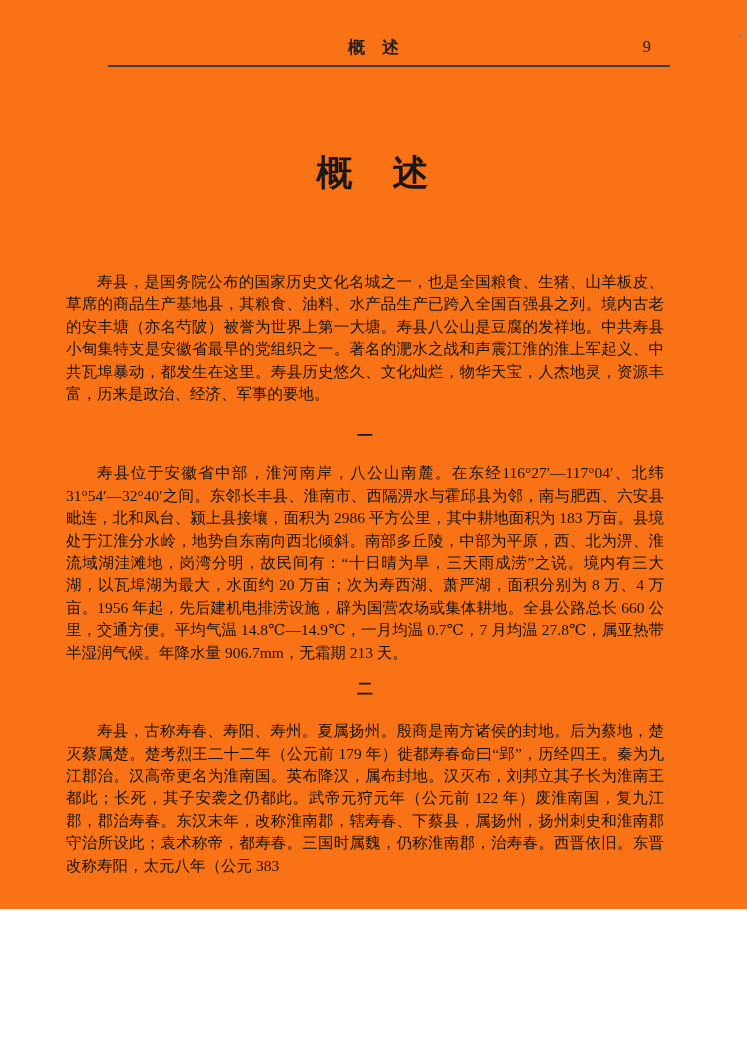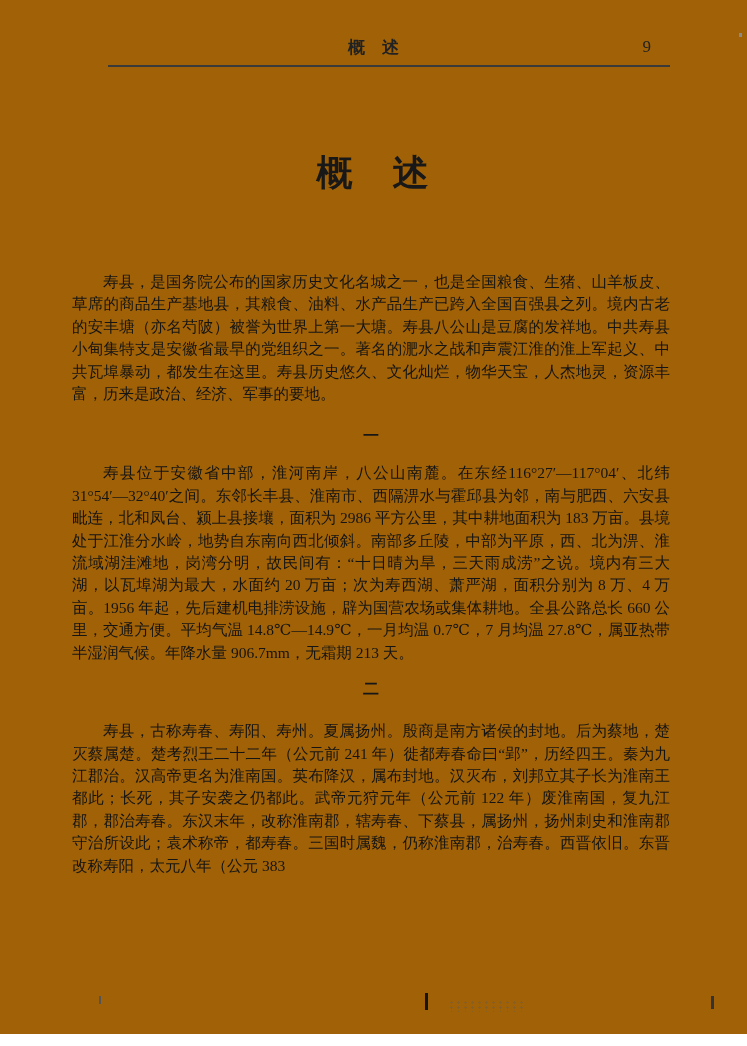--- a/index.html
+++ b/index.html
@@ -1,20 +1,20 @@
 <!DOCTYPE html>
 <html><head>
 <meta charset="utf-8">
 <style>
   html, body { margin: 0; padding: 0; background: #ffffff; }
   .page {
     position: relative;
     width: 747px;
-    height: 1034px;
-    background: #a16207;
+    height: 909px;
+    background: #f97316;
     color: #1c1c1c;
     font-family: "Liberation Serif", "DejaVu Serif", serif;
     overflow: hidden;
   }
   
   .running-header { position: absolute; top: 36px; left: 0; width: 100%; height: 34px; }
   .rh-title {
     display: block; text-align: center;
     font-size: 17px; font-weight: bold; color: #222;
   }
@@ -28,21 +28,21 @@
   }
   
   .chapter-title {
     position: absolute; top: 152px; left: 0; width: 100%;
     margin: 0; text-align: center;
     font-size: 36px; font-weight: bold; color: #181818;
     line-height: 42px; letter-spacing: 2px;
   }
   
   .body-text {
-    position: absolute; top: 271px; left: 72px; width: 598px;
+    position: absolute; top: 271px; left: 66px; width: 598px;
     font-size: 15.5px; line-height: 22.4px;
     text-align: justify; text-justify: inter-character;
     color: #141414;
   }
   .para { margin: 0; text-indent: 2em; }
   .section-marker {
     text-align: center; text-indent: 0;
     font-weight: bold; font-size: 16px; line-height: 22px; color: #161616;
   }
   .section-marker.m1 { margin: 20px 0 15px 0; }
@@ -71,21 +71,21 @@
     <div class="rh-rule"></div>
   </header>
 
   <h1 class="chapter-title">概　述</h1>
 
   <main class="body-text">
     <p class="para">寿县，是国务院公布的国家历史文化名城之一，也是全国粮食、生猪、山羊板皮、草席的商品生产基地县，其粮食、油料、水产品生产已跨入全国百强县之列。境内古老的安丰塘（亦名芍陂）被誉为世界上第一大塘。寿县八公山是豆腐的发祥地。中共寿县小甸集特支是安徽省最早的党组织之一。著名的淝水之战和声震江淮的淮上军起义、中共瓦埠暴动，都发生在这里。寿县历史悠久、文化灿烂，物华天宝，人杰地灵，资源丰富，历来是政治、经济、军事的要地。</p>
     <div class="section-marker m1">一</div>
     <p class="para">寿县位于安徽省中部，淮河南岸，八公山南麓。在东经116°27′—117°04′、北纬31°54′—32°40′之间。东邻长丰县、淮南市、西隔淠水与霍邱县为邻，南与肥西、六安县毗连，北和凤台、颍上县接壤，面积为 2986 平方公里，其中耕地面积为 183 万亩。县境处于江淮分水岭，地势自东南向西北倾斜。南部多丘陵，中部为平原，西、北为淠、淮流域湖洼滩地，岗湾分明，故民间有：“十日晴为旱，三天雨成涝”之说。境内有三大湖，以瓦埠湖为最大，水面约 20 万亩；次为寿西湖、萧严湖，面积分别为 8 万、4 万亩。1956 年起，先后建机电排涝设施，辟为国营农场或集体耕地。全县公路总长 660 公里，交通方便。平均气温 14.8℃—14.9℃，一月均温 0.7℃，7 月均温 27.8℃，属亚热带半湿润气候。年降水量 906.7mm，无霜期 213 天。</p>
     <div class="section-marker m2">二</div>
-    <p class="para">寿县，古称寿春、寿阳、寿州。夏属扬州。殷商是南方诸侯的封地。后为蔡地，楚灭蔡属楚。楚考烈王二十二年（公元前 241 年）徙都寿春命曰“郢”，历经四王。秦为九江郡治。汉高帝更名为淮南国。英布降汉，属布封地。汉灭布，刘邦立其子长为淮南王都此；长死，其子安袭之仍都此。武帝元狩元年（公元前 122 年）废淮南国，复九江郡，郡治寿春。东汉末年，改称淮南郡，辖寿春、下蔡县，属扬州，扬州刺史和淮南郡守治所设此；袁术称帝，都寿春。三国时属魏，仍称淮南郡，治寿春。西晋依旧。东晋改称寿阳，太元八年（公元 383</p>
+    <p class="para">寿县，古称寿春、寿阳、寿州。夏属扬州。殷商是南方诸侯的封地。后为蔡地，楚灭蔡属楚。楚考烈王二十二年（公元前 179 年）徙都寿春命曰“郢”，历经四王。秦为九江郡治。汉高帝更名为淮南国。英布降汉，属布封地。汉灭布，刘邦立其子长为淮南王都此；长死，其子安袭之仍都此。武帝元狩元年（公元前 122 年）废淮南国，复九江郡，郡治寿春。东汉末年，改称淮南郡，辖寿春、下蔡县，属扬州，扬州刺史和淮南郡守治所设此；袁术称帝，都寿春。三国时属魏，仍称淮南郡，治寿春。西晋依旧。东晋改称寿阳，太元八年（公元 383</p>
   </main>
 
   <div class="artifact dot-top-right"></div>
   <div class="artifact tick-left-bottom"></div>
   <div class="artifact bar-mid-bottom"></div>
   <div class="artifact smudge-bottom"></div>
   <div class="artifact bar-right-bottom"></div>
 
 </div>
 

